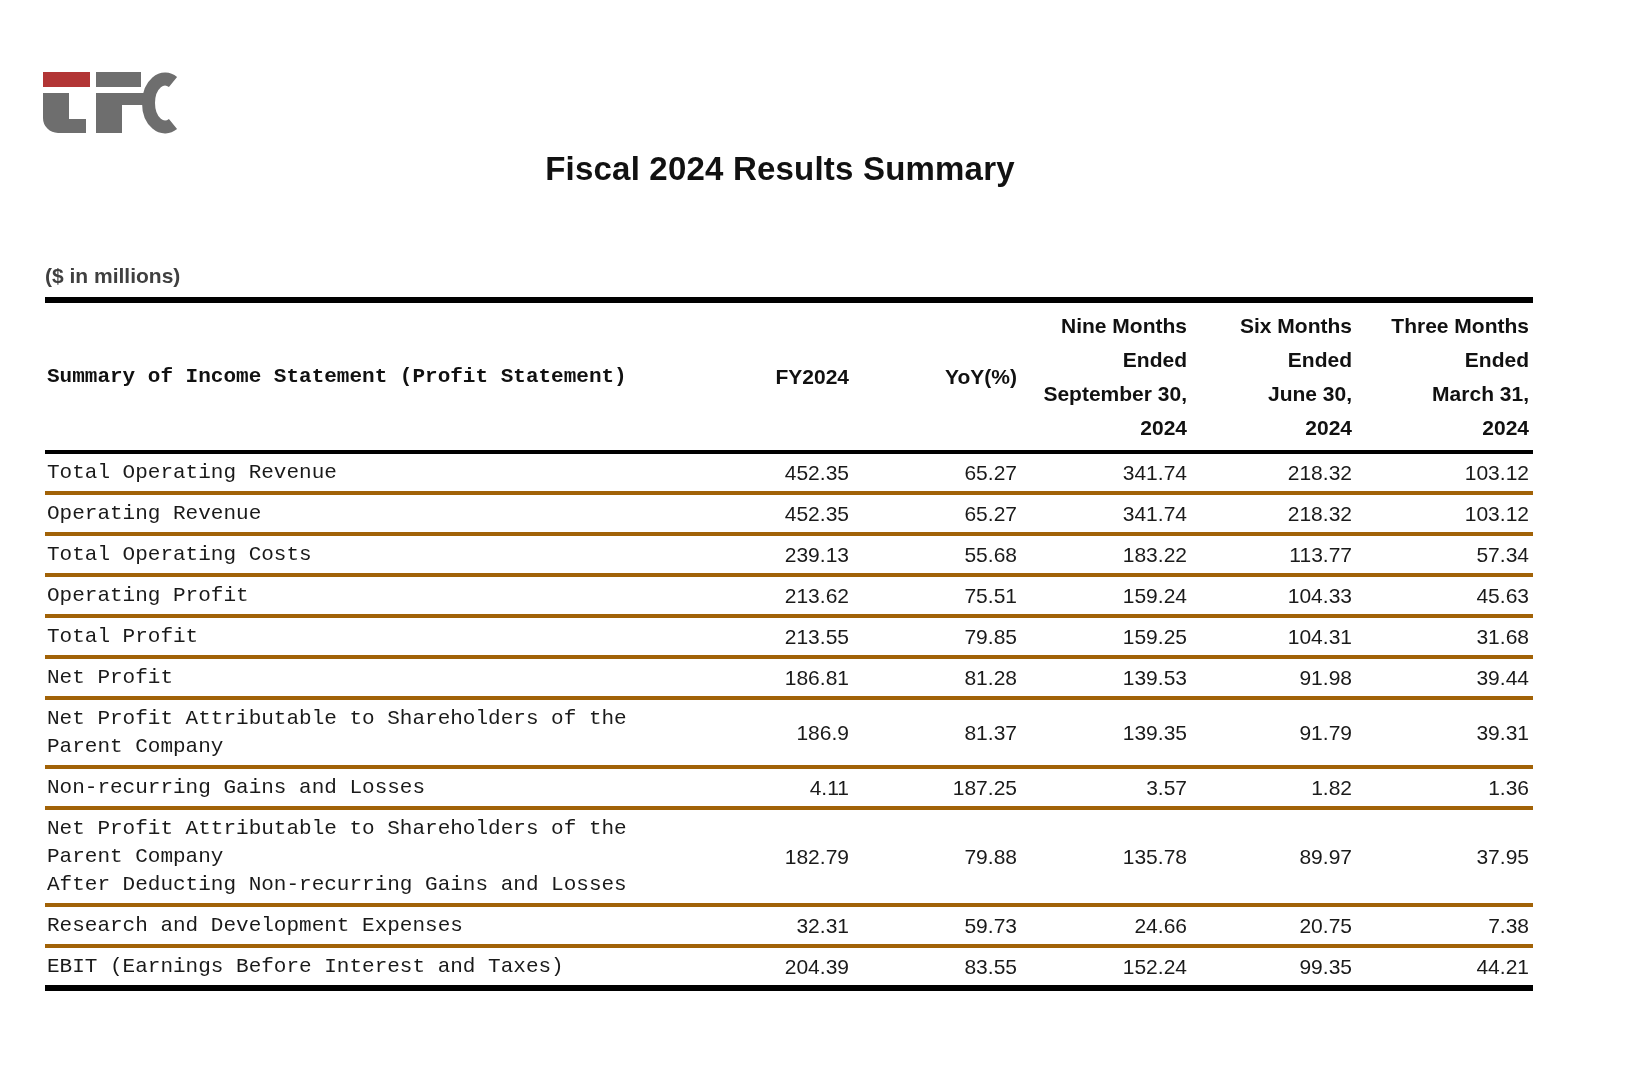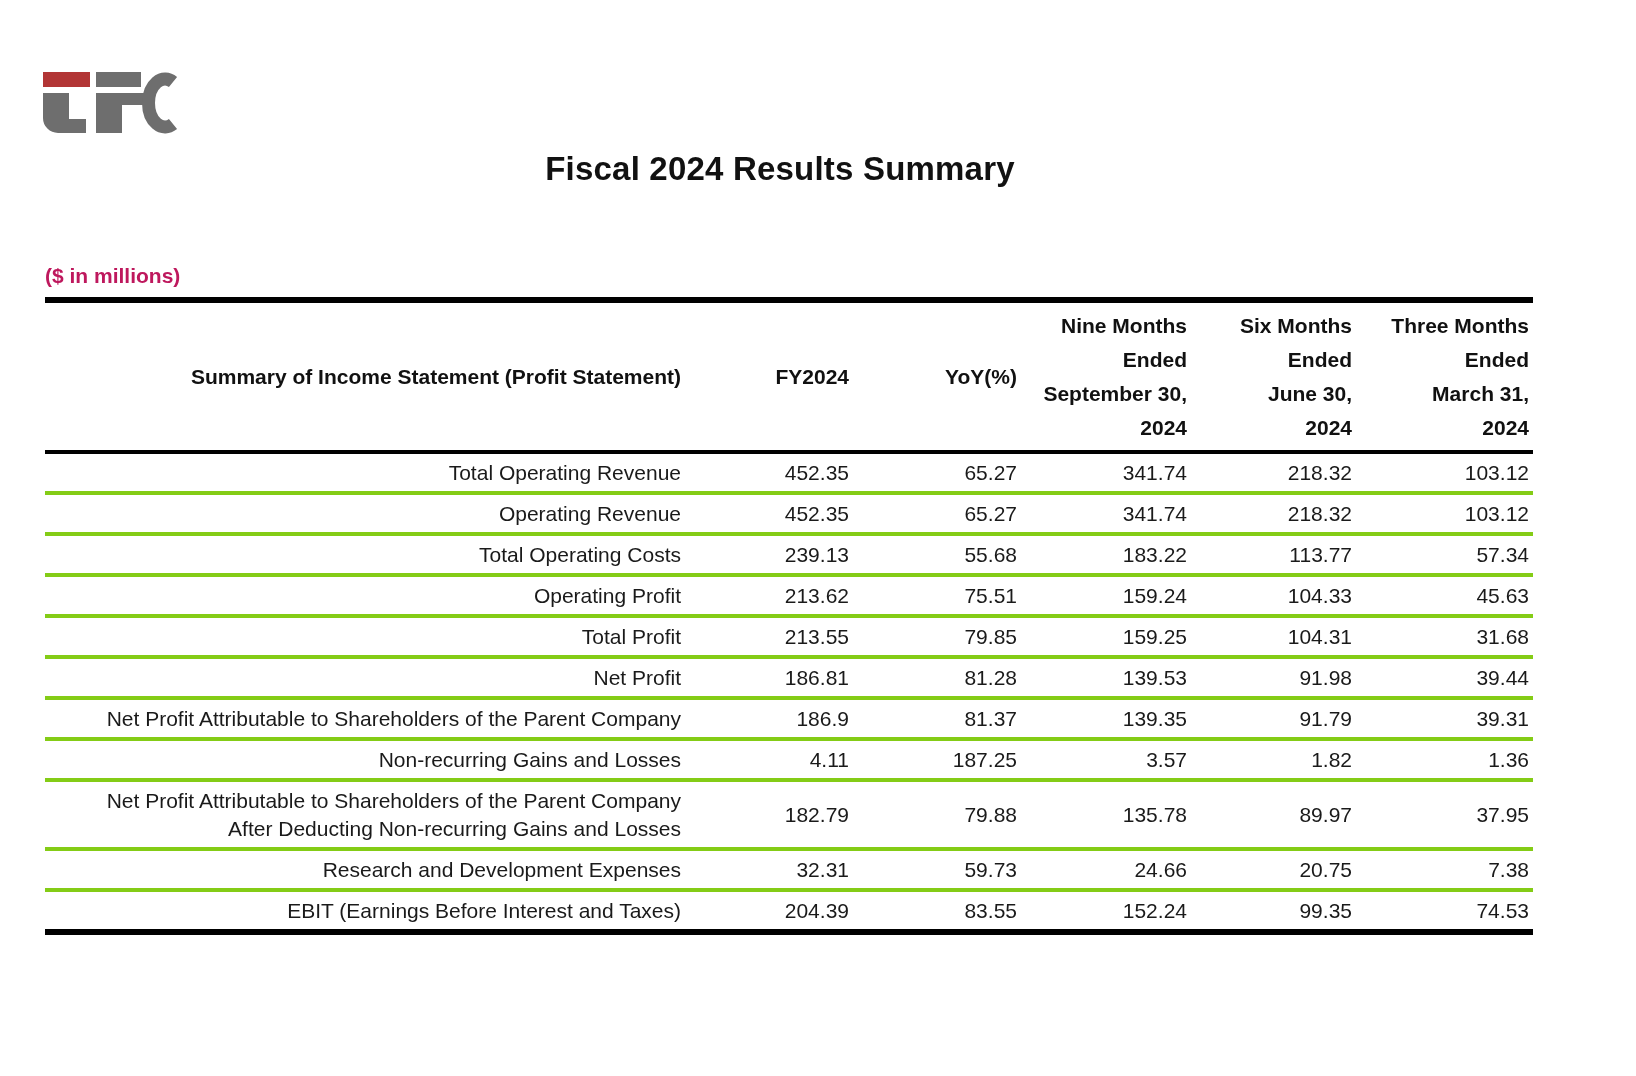--- a/index.html
+++ b/index.html
@@ -6,33 +6,33 @@
   html,body{margin:0;padding:0;background:#ffffff;}
   .page{
     position:relative;width:1560px;height:1076px;background:#ffffff;
     font-family:"Liberation Sans","DejaVu Sans",sans-serif;color:#1a1a1a;overflow:hidden;
   }
   .logo{position:absolute;left:43px;top:72px;}
   .title{
     position:absolute;left:0;right:0;top:150px;margin:0;text-align:center;
     font-size:33px;font-weight:700;color:#111111;letter-spacing:0.2px;
   }
-  .units{position:absolute;left:45px;top:264px;font-size:21px;font-weight:700;color:#be185d;}
+  .units{position:absolute;left:45px;top:264px;font-size:21px;font-weight:700;color:#404040;}
   table.fin{
     position:absolute;left:45px;top:297px;width:1488px;
     border-collapse:collapse;table-layout:fixed;
     border-top:6px solid #000;border-bottom:6px solid #000;
   }
   table.fin thead tr{border-bottom:4px solid #000;}
-  table.fin tbody tr{border-bottom:4px solid #84cc16;}
+  table.fin tbody tr{border-bottom:4px solid #a16207;}
   table.fin tbody tr:last-child{border-bottom:none;}
   th,td{vertical-align:middle;font-size:21px;color:#1a1a1a;}
   th{font-weight:700;line-height:34px;padding:5.5px 4px;color:#111111;}
   td{font-weight:400;line-height:28px;padding:4.5px 4px;}
-  .lbl{text-align:right;white-space:pre-line;padding-left:2px;}
+  .lbl{text-align:left;white-space:pre-line;padding-left:2px;font-family:Liberation Mono, monospace;}
   .num{text-align:right;white-space:pre-line;}
 </style>
 </head>
 <body>
 
 <div class="page">
 
   <svg class="logo" width="146" height="62" viewBox="0 0 146 62" aria-hidden="true">
     <rect x="0" y="0" width="47" height="15" fill="#b23535"></rect>
     <rect x="53" y="0" width="45" height="15" fill="#6e6e6e"></rect>
@@ -165,19 +165,19 @@
           <td class="num">20.75</td>
           <td class="num">7.38</td>
         </tr>
 
         <tr>
           <td class="lbl">EBIT (Earnings Before Interest and Taxes)</td>
           <td class="num">204.39</td>
           <td class="num">83.55</td>
           <td class="num">152.24</td>
           <td class="num">99.35</td>
-          <td class="num">74.53</td>
+          <td class="num">44.21</td>
         </tr>
 
       </tbody>
   </table>
 
 </div>
 
 </body></html>

